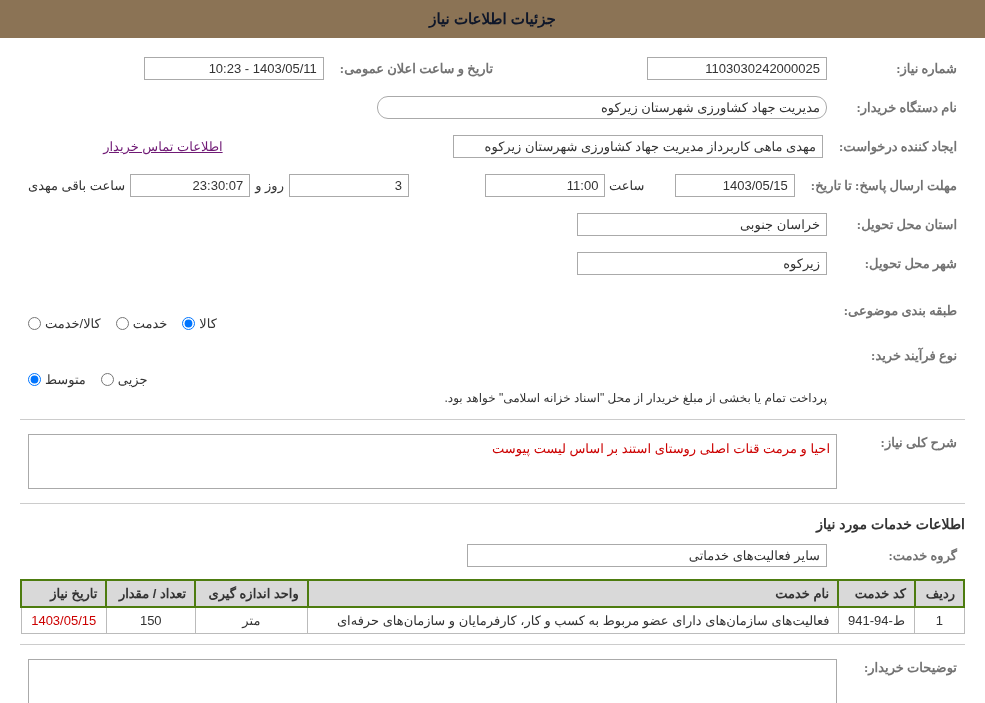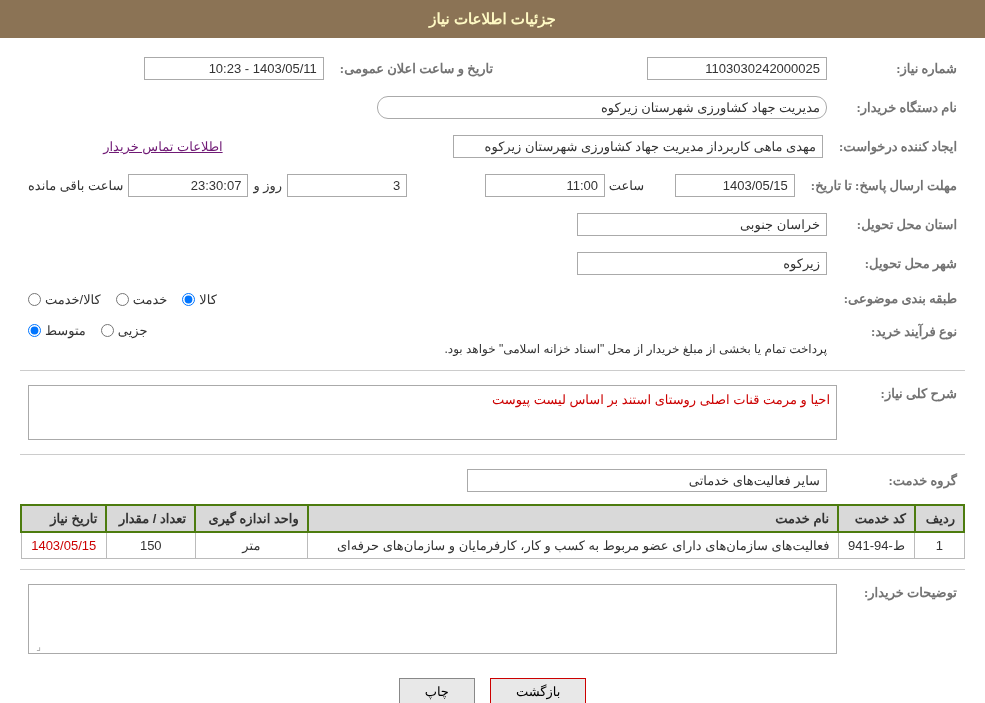--- a/index.html
+++ b/index.html
@@ -11,21 +11,21 @@
       color: #333;
     }
     .page-wrapper {
       max-width: 985px;
       margin: 0 auto;
       background: #fff;
       min-height: 703px;
     }
     .header-bar {
       background: #8B7355;
-      color: #fef9c3;
+      color: #0f172a;
       text-align: center;
       padding: 10px;
       font-size: 15px;
       font-weight: bold;
     }
     .main-content {
       padding: 15px 20px;
     }
     .section-title {
       font-size: 14px;
@@ -74,20 +74,21 @@
     }
     .link-style {
       color: #701a75;
       text-decoration: underline;
       cursor: pointer;
     }
     .radio-group {
       display: flex;
       gap: 15px;
       flex-direction: row-reverse;
+      margin-top: 25px;
     }
     .radio-item {
       display: flex;
       align-items: center;
       gap: 4px;
     }
     .description-box {
       border: 1px solid #aaa;
       min-height: 55px;
       padding: 6px;
@@ -230,21 +231,21 @@
         <td class="label-cell">مهلت ارسال پاسخ: تا تاریخ:</td>
         <td class="value-cell">
           <span class="input-box input-small">1403/05/15</span>
         </td>
         <td>
           <span>ساعت</span>
           <span class="input-box" style="width:70px;">11:00</span>
         </td>
         <td>
           <span class="remaining-time">
-            <span>ساعت باقی مانده</span>
+            <span>ساعت باقی مهدی</span>
             <span class="input-box" style="width:80px;">23:30:07</span>
             <span>روز و</span>
             <span class="input-box" style="width:40px;">3</span>
           </span>
         </td>
       </tr>
     </tbody>
       </table>
 
     <table class="form-table">
@@ -327,20 +328,21 @@
             <span>احیا و مرمت قنات اصلی روستای استند بر اساس لیست پیوست</span>
           </div>
         </td>
       </tr>
     </tbody>
       </table>
 
     <hr class="section-divider">
 
     <div class="services-section">
+      <div class="section-title">اطلاعات خدمات مورد نیاز</div>
 
       <table class="form-table">
         <tbody>
             <tr>
           <td class="label-cell">گروه خدمت:</td>
           <td class="value-cell">
             <span class="input-box" style="width:360px;">سایر فعالیت‌های خدماتی</span>
           </td>
         </tr>
       </tbody>

